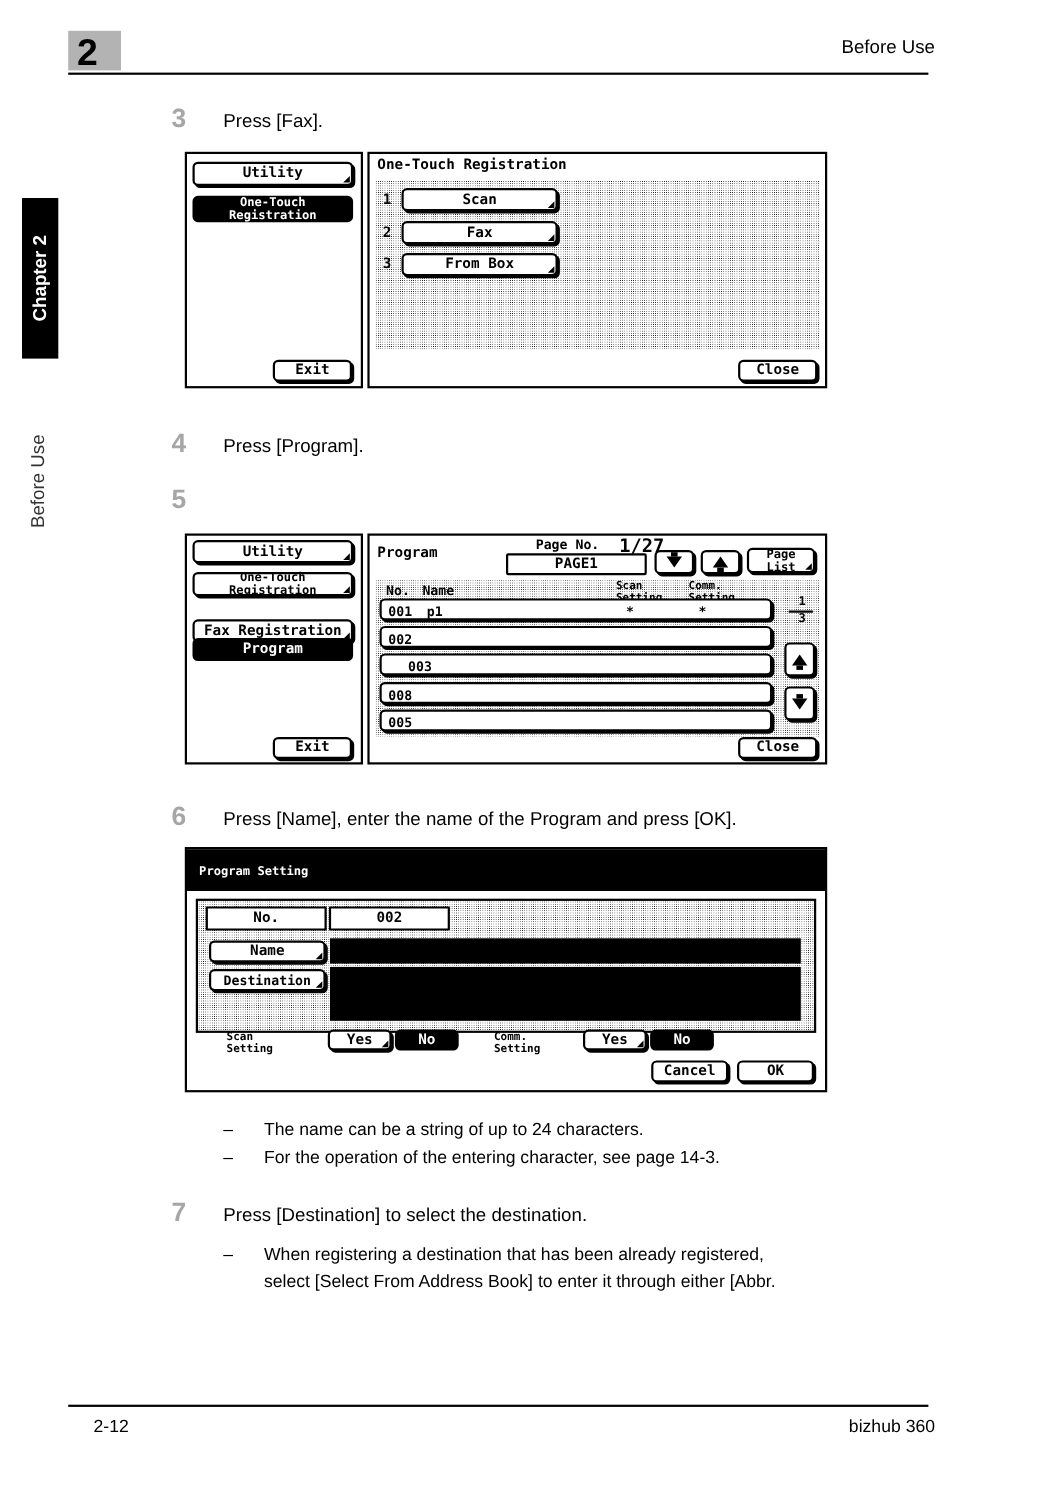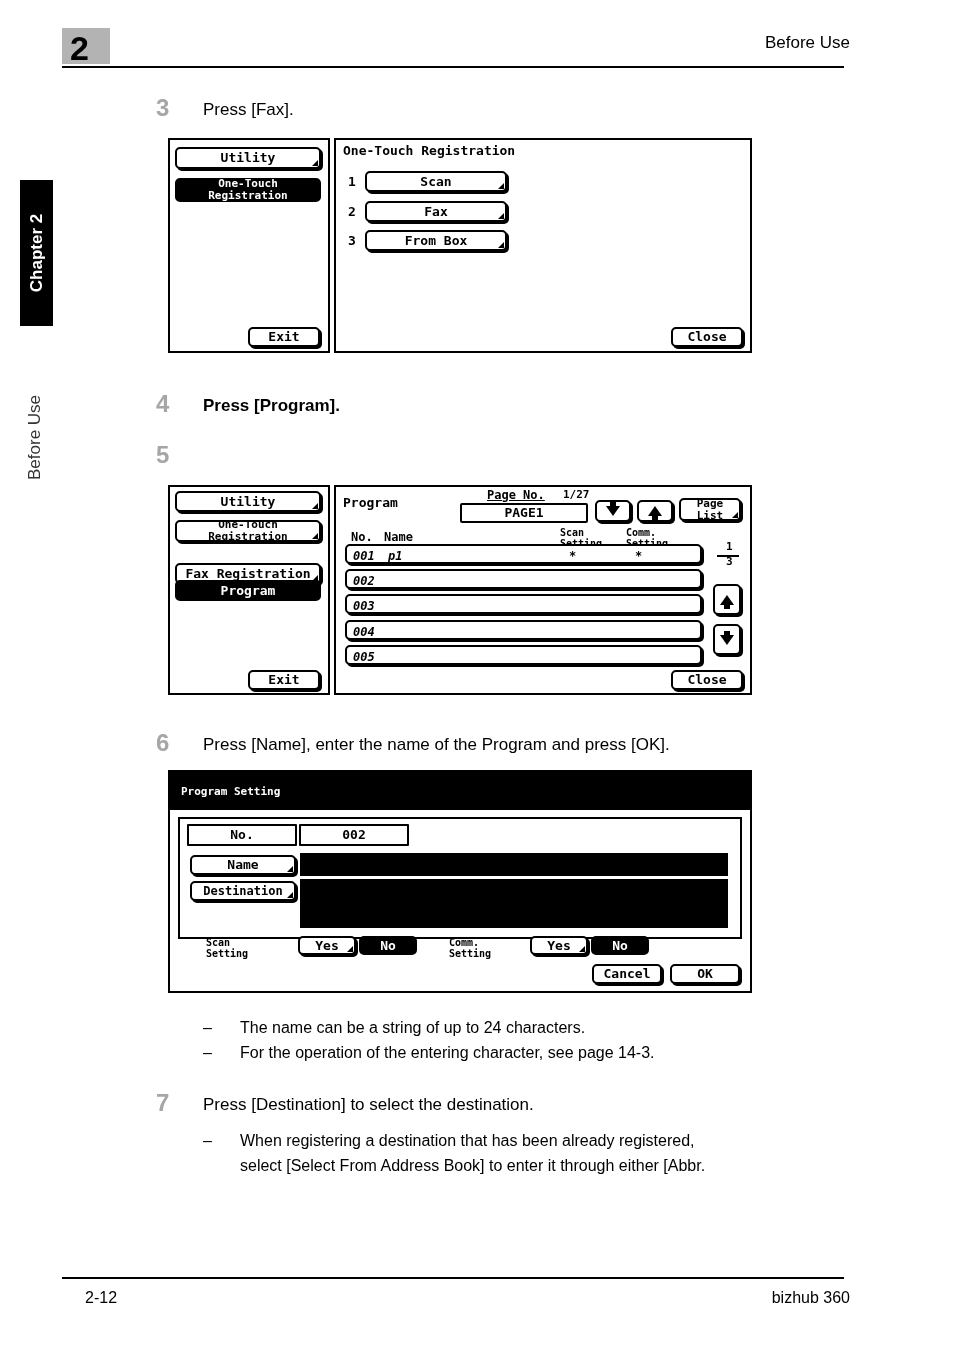--- a/index.html
+++ b/index.html
@@ -136,21 +136,21 @@
   }
   .rowbtn {
     position:absolute;
     background:#fff;
     border:2px solid #000;
     border-radius:5px;
     box-shadow: 2px 2px 0 0 #000;
     font-family:"DejaVu Sans Mono", monospace;
     font-weight:bold;
   }
-  .rowbtn span { position:absolute;font-style:italic; }
+  .rowbtn span { position:absolute; }
 
   .arrowbtn {
     position:absolute;
     background:#fff;
     border:2px solid #000;
     border-radius:5px;
     box-shadow: 2px 2px 0 0 #000;
     display:flex; align-items:center; justify-content:center;
   }
   .tri-up {
@@ -243,21 +243,21 @@
       <span>From Box</span>
       <i class="corner"></i>
     </div>
 
     <div class="btn" style="left:671px; top:327px; width:72px; height:20px; font-size:13px;">
       <span>Close</span>
     </div>
   </div>
 
   <div class="step-num" style="left:156px; top:392px;">4</div>
-  <div class="step-txt" style="left:203px; top:393px;font-weight:bold;">Press [Program].</div>
+  <div class="step-txt" style="left:203px; top:393px;">Press [Program].</div>
 
   <div class="step-num" style="left:156px; top:443px;">5</div>
 
   <div>
 
     <div class="panel-box" style="left:168px; top:485px; width:162px; height:210px;"></div>
 
     <div class="btn" style="left:175px; top:491px; width:146px; height:21px; font-size:13px;">
       <span>Utility</span>
       <i class="corner"></i>
@@ -279,22 +279,22 @@
     </div>
 
     <div class="btn" style="left:248px; top:670px; width:72px; height:20px; font-size:13px;">
       <span>Exit</span>
     </div>
 
     <div class="panel-box" style="left:334px; top:485px; width:418px; height:210px;"></div>
 
     <div class="lbl" style="left:343px; top:496px; font-size:13px;">Program</div>
 
-    <div class="lbl" style="left:487px; top:489px; font-size:12px;text-decoration:underline;">Page No.</div>
-    <div class="lbl" style="left:563px; top:489px; font-size:11px;">1/27</div>
+    <div class="lbl" style="left:487px; top:489px; font-size:12px;">Page No.</div>
+    <div class="lbl" style="left:563px; top:489px; font-size:17px;">1/27</div>
 
     <div class="btn flat" style="left:460px; top:503px; width:128px; height:20px; font-size:13px; border-radius:2px;">
       <span>PAGE1</span>
     </div>
 
     <div class="arrowbtn" style="left:595px; top:500px; width:36px; height:22px;">
       <span class="tri-dn arrow-stem-dn"></span>
     </div>
     <div class="arrowbtn" style="left:637px; top:500px; width:36px; height:22px;">
       <span class="tri-up arrow-stem-up"></span>
@@ -321,26 +321,26 @@
       <span style="left:222px; top:3px; font-size:12px;">*</span>
       <span style="left:288px; top:3px; font-size:12px;">*</span>
     </div>
 
     <div class="rowbtn" style="left:345px; top:569px; width:357px; height:20px;">
       <span style="left:6px; top:3px; font-size:12px;">002</span>
       <span style="left:41px; top:3px; font-size:12px;"></span>
     </div>
 
     <div class="rowbtn" style="left:345px; top:594px; width:357px; height:20px;">
-      <span style="left:6px; top:3px; font-size:12px;">003</span>
+      <span style="left:24px; top:3px; font-size:12px;">003</span>
       <span style="left:41px; top:3px; font-size:12px;"></span>
     </div>
 
     <div class="rowbtn" style="left:345px; top:620px; width:357px; height:20px;">
-      <span style="left:6px; top:3px; font-size:12px;">004</span>
+      <span style="left:6px; top:3px; font-size:12px;">008</span>
       <span style="left:41px; top:3px; font-size:12px;"></span>
     </div>
 
     <div class="rowbtn" style="left:345px; top:645px; width:357px; height:20px;">
       <span style="left:6px; top:3px; font-size:12px;">005</span>
       <span style="left:41px; top:3px; font-size:12px;"></span>
     </div>
 
     <div class="lbl" style="left:726px; top:541px; font-size:11px;">1</div>
     <div style="position:absolute; left:717px; top:555px; width:22px; height:2px; background:#000;"></div>

